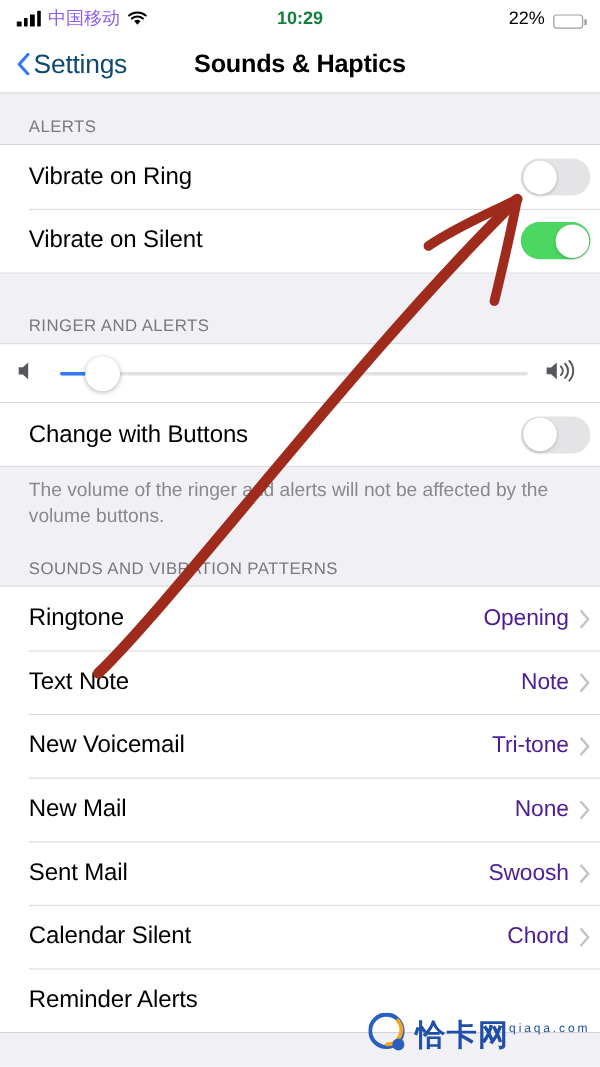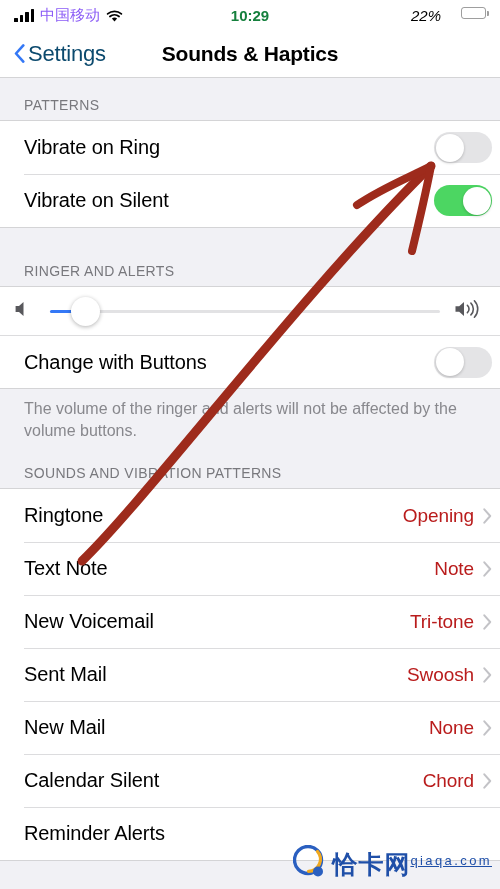--- a/index.html
+++ b/index.html
@@ -23,21 +23,21 @@
   .bars i:nth-child(1){ height:4px; }
   .bars i:nth-child(2){ height:7px; }
   .bars i:nth-child(3){ height:10px; }
   .bars i:nth-child(4){ height:13px; }
   .carrier { font-size:15px; color:#8b5cf6; letter-spacing:0px; }
   .wifi { width:17px; height:13px; position:relative; }
   .sb-center {
     position:absolute; left:0; right:0; text-align:center;
     font-size:15px; font-weight:bold; color:#15803d; pointer-events:none;
   }
-  .sb-right { margin-left:auto; display:flex; align-items:flex-start; gap:20px;font-style:italic; }
+  .sb-right { margin-left:auto; display:flex; align-items:flex-end; gap:7px; }
   .batt-pct { font-size:15px; color:#000; }
   .batt {
     position:relative; width:25px; height:12px;
     border:1.2px solid rgba(0,0,0,.38); border-radius:3px; padding:1px;
   }
   .batt-fill { height:100%; background:#FDBE2E; border-radius:1.5px; }
   .batt-cap {
     position:absolute; right:-3.5px; top:3.5px; width:2px; height:5px;
     background:rgba(0,0,0,.38); border-radius:0 1px 1px 0;
   }
@@ -75,21 +75,21 @@
     height:1px; background:#DCDCDE;
   }
   .group::before {
     content:""; display:block; height:1px; background:#D4D4D6;
   }
   .group::after {
     content:""; display:block; height:1px; background:#D4D4D6;
   }
   .row-label { font-size:20px; color:#000; letter-spacing:-.1px; }
   .row-right { margin-left:auto; display:flex; align-items:center; gap:9px; }
-  .row-value { font-size:19px; color:#b91c1c; letter-spacing:-.1px; }
+  .row-value { font-size:19px; color:#4c1d95; letter-spacing:-.1px; }
   .chev-r { width:9px; height:16px; flex:none; }
 
   
   .toggle {
     width:58px; height:31px; border-radius:16px; position:relative;
     background:#E4E4E6; flex:none; cursor:pointer;
   }
   .toggle .knob {
     position:absolute; top:1.5px; left:1.5px;
     width:28px; height:28px; border-radius:50%;
@@ -133,23 +133,22 @@
   
   .watermark {
     position:absolute; right:8px; bottom:6px; z-index:50;
     display:flex; align-items:center; gap:5px; pointer-events:none;
   }
   .wm-text { display:flex; flex-direction:row; line-height:1; }
   .wm-cn {
     font-size:25px; font-weight:bold; color:#1F4FA8; letter-spacing:1px;
   }
   .wm-en {
-    font-size:13px; color:#1F4FA8; letter-spacing:2.4px; text-align:left;
+    font-size:10px; color:#1F4FA8; letter-spacing:2.4px; text-align:left;
     margin-top:2px;
-    text-decoration:underline;
   }
 </style>
 </head>
 <body>
 
 <div id="screen">
 
   <div class="statusbar">
     <div class="sb-left">
       <span class="bars">
@@ -184,21 +183,21 @@
       <span class="chev-back">
         <svg width="11" height="19" viewBox="0 0 11 19">
           <path d="M9.3 1.4 L2 9.5 L9.3 17.6" stroke="#3478F6" stroke-width="2.6" fill="none" stroke-linecap="round" stroke-linejoin="round"></path>
         </svg>
       </span>
       <span class="back-label">Settings</span>
     </div>
     <div class="nav-title">Sounds &amp; Haptics</div>
   </div>
 
-  <div class="sec-head" style="height:42px;">PATTERNS</div>
+  <div class="sec-head" style="height:42px;">ALERTS</div>
 
   <div class="group">
     <div class="row">
       <span class="row-label">Vibrate on Ring</span>
       <span class="row-right">
         <span class="toggle">
           <span class="knob"></span>
         </span>
       </span>
     </div>
@@ -280,35 +279,35 @@
         <span class="row-value">Tri-tone</span>
         <span class="chev-r">
           <svg width="9" height="16" viewBox="0 0 9 16">
               <path d="M1.3 1.3 L7.2 8 L1.3 14.7" stroke="#C3C3C7" stroke-width="2" fill="none" stroke-linecap="round" stroke-linejoin="round"></path>
             </svg>
         </span>
       </span>
     </div>
 
     <div class="row">
+      <span class="row-label">New Mail</span>
+      <span class="row-right">
+        <span class="row-value">None</span>
+        <span class="chev-r">
+          <svg width="9" height="16" viewBox="0 0 9 16">
+              <path d="M1.3 1.3 L7.2 8 L1.3 14.7" stroke="#C3C3C7" stroke-width="2" fill="none" stroke-linecap="round" stroke-linejoin="round"></path>
+            </svg>
+        </span>
+      </span>
+    </div>
+
+    <div class="row">
       <span class="row-label">Sent Mail</span>
       <span class="row-right">
         <span class="row-value">Swoosh</span>
-        <span class="chev-r">
-          <svg width="9" height="16" viewBox="0 0 9 16">
-              <path d="M1.3 1.3 L7.2 8 L1.3 14.7" stroke="#C3C3C7" stroke-width="2" fill="none" stroke-linecap="round" stroke-linejoin="round"></path>
-            </svg>
-        </span>
-      </span>
-    </div>
-
-    <div class="row">
-      <span class="row-label">New Mail</span>
-      <span class="row-right">
-        <span class="row-value">None</span>
         <span class="chev-r">
           <svg width="9" height="16" viewBox="0 0 9 16">
               <path d="M1.3 1.3 L7.2 8 L1.3 14.7" stroke="#C3C3C7" stroke-width="2" fill="none" stroke-linecap="round" stroke-linejoin="round"></path>
             </svg>
         </span>
       </span>
     </div>
 
     <div class="row">
       <span class="row-label">Calendar Silent</span>

